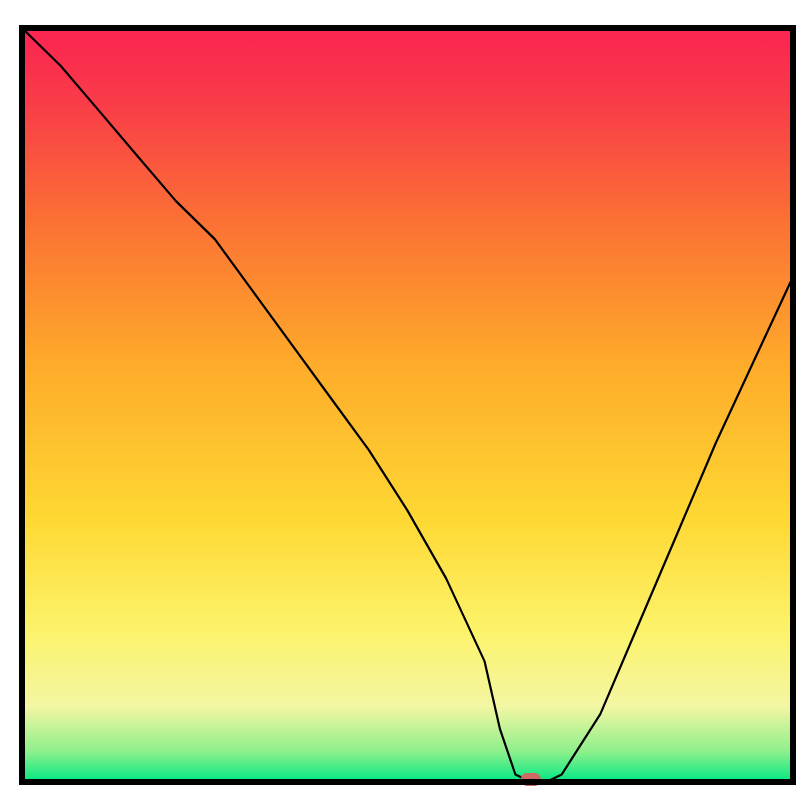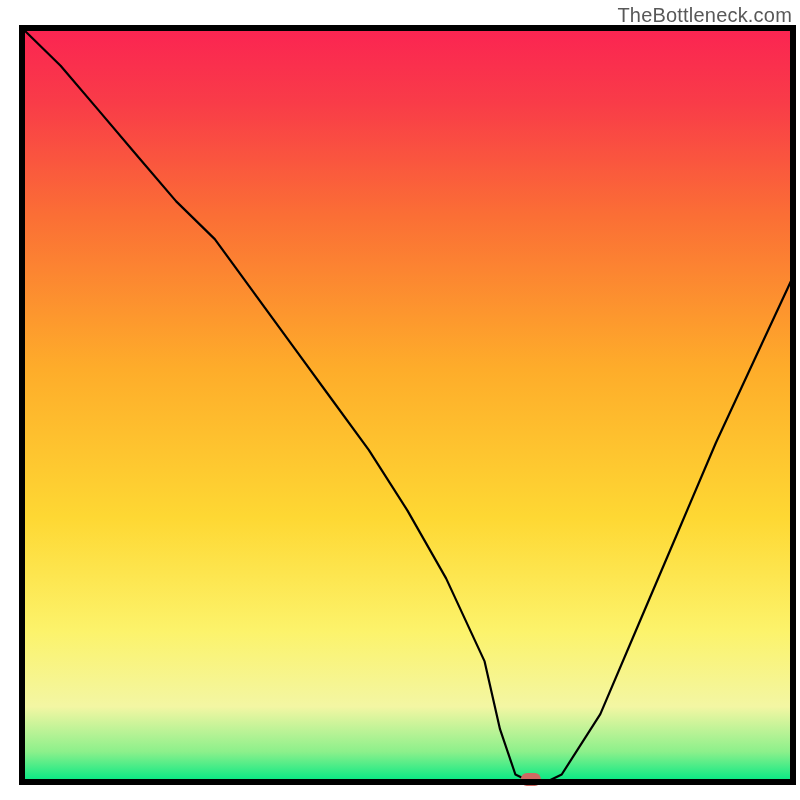--- a/index.html
+++ b/index.html
@@ -4,21 +4,20 @@
 <style>
   body{margin:0;padding:0;background:#fff}
   .wrap{width:800px;height:800px;position:relative}
   .watermark{position:absolute;top:4px;right:8px;font:20px Arial,sans-serif;color:#585858;letter-spacing:.2px}
   svg{display:block}
 </style>
 </head>
 <body>
 
 <div class="wrap">
-  <div class="watermark">TheBottleneck.com</div>
 
   <svg width="800" height="800">
     <defs>
       <linearGradient id="bg" x1="0" y1="1" x2="0" y2="0">
           <stop offset="0" stop-color="#00e884"></stop>
           <stop offset="0.04" stop-color="#8cf08b"></stop>
           <stop offset="0.1" stop-color="#f3f6a3"></stop>
           <stop offset="0.2" stop-color="#fcf36b"></stop>
           <stop offset="0.35" stop-color="#fed833"></stop>
           <stop offset="0.55" stop-color="#feac2a"></stop>

